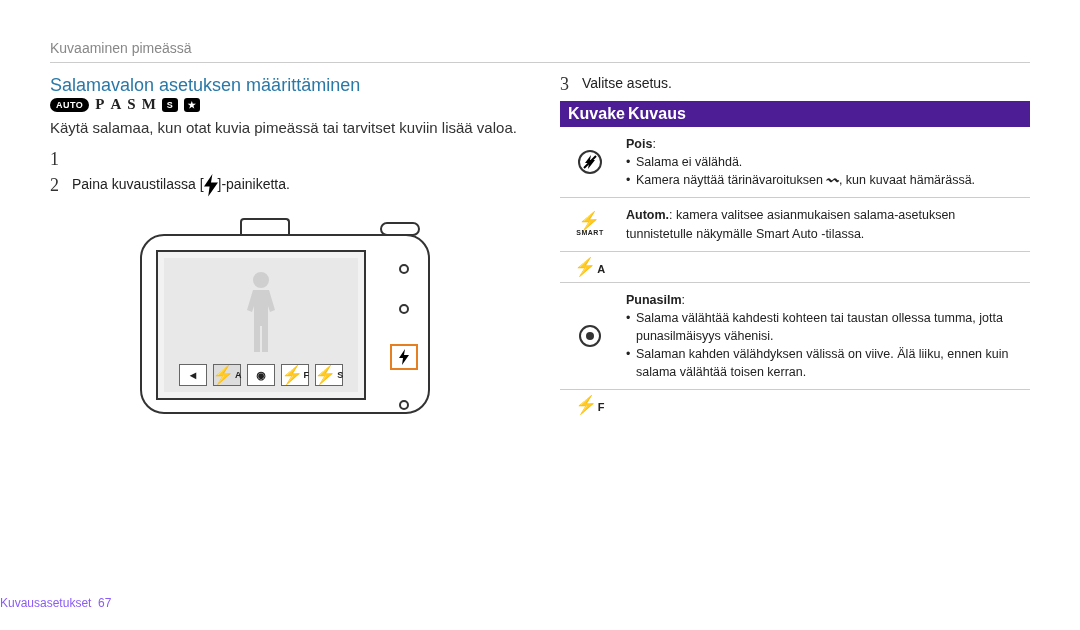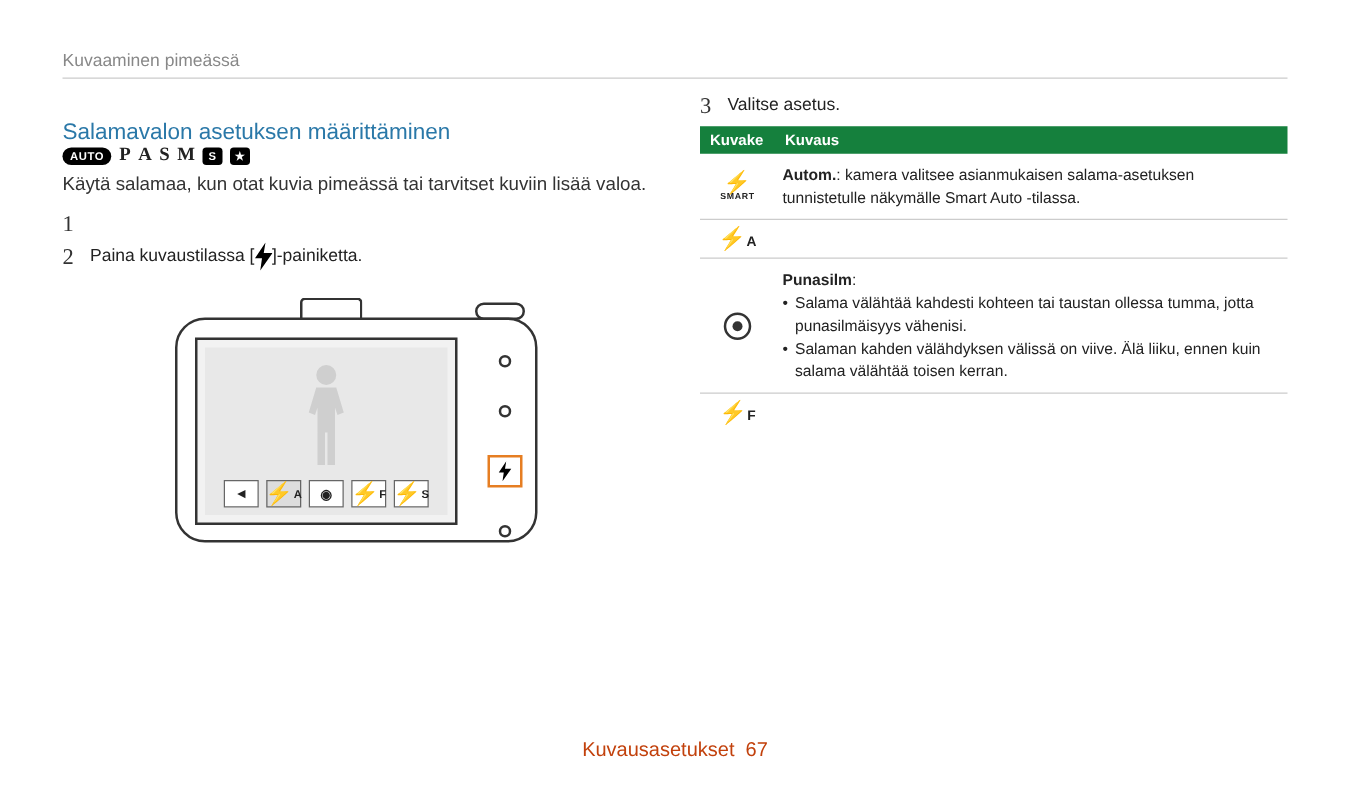--- a/index.html
+++ b/index.html
@@ -27,21 +27,20 @@
   .col-left, .col-right {
     flex: 1;
     min-width: 0;
   }
   .section-title {
     color: #2a78a8;
     font-size: 18px;
     font-weight: 500;
     display: inline-block;
     margin-right: 10px;
-    margin-top: 20px;
   }
   .mode-strip {
     display: inline-flex;
     align-items: center;
     gap: 6px;
     vertical-align: middle;
   }
   .mode-pill {
     background: #000;
     color: #fff;
@@ -191,24 +190,24 @@
     border: 2px solid #333;
     border-radius: 8px;
     background: #fff;
   }
   
   .table-wrap {
     margin-top: 8px;
   }
   .tbl-header {
     display: flex;
-    background: #15803d;
+    background: #4c1d95;
     color: #fff;
     font-weight: bold;
-    font-size: 12px;
+    font-size: 16px;
   }
   .tbl-header .th1 { width: 60px; padding: 4px 8px; }
   .tbl-header .th2 { flex: 1; padding: 4px 8px; }
   .tbl-row {
     display: flex;
     border-bottom: 1px solid #ccc;
     padding: 6px 0;
   }
   .tbl-row .icon-cell {
     width: 60px;
@@ -227,23 +226,23 @@
   .tbl-row li { position: relative; padding-left: 10px; }
   .tbl-row li::before {
     content: "•";
     position: absolute;
     left: 0;
   }
   .pg-footer {
     position: absolute;
     bottom: 20px;
     left: 0; right: 0;
-    text-align: center;
-    font-size: 16px;
-    color: #c2410c;
+    text-align: left;
+    font-size: 12px;
+    color: #8b5cf6;
   }
   .flash-glyph {
     font-size: 18px;
     font-weight: bold;
     line-height: 1;
   }
   .sub {
     font-size: 9px;
     vertical-align: sub;
   }
@@ -354,20 +353,37 @@
       <span class="idx">3</span>
       <span>Valitse asetus.</span>
     </div>
 
     <div class="table-wrap">
       <div class="tbl-header">
         <div class="th1">Kuvake</div>
         <div class="th2">Kuvaus</div>
       </div>
 
+      <div class="tbl-row">
+        <div class="icon-cell">
+          <span class="circled">
+              <svg width="16" height="16" viewBox="0 0 16 16">
+                <path d="M9 1 L3 9 L7 9 L6 15 L13 6 L8 6 Z" fill="#000"></path>
+                <line x1="2" y1="14" x2="14" y2="2" stroke="#000" stroke-width="2"></line>
+              </svg>
+            </span>
+        </div>
+        <div class="desc-cell">
+          <b>Pois</b>:
+          <ul>
+            <li>Salama ei välähdä.</li>
+            <li><span>Kamera näyttää tärinävaroituksen 〰, kun kuvaat hämärässä.</span></li>
+          </ul>
+        </div>
+      </div>
 
       <div class="tbl-row">
         <div class="icon-cell">
           <span style="display:flex;flex-direction:column;align-items:center;line-height:0.9">
             <span class="flash-glyph">⚡</span>
             <span style="font-size:7px;font-weight:bold;letter-spacing:0.5px">SMART</span>
           </span>
         </div>
         <div class="desc-cell">
           <b>Autom.</b><span>: kamera valitsee asianmukaisen salama-asetuksen tunnistetulle näkymälle Smart Auto -tilassa.</span>

